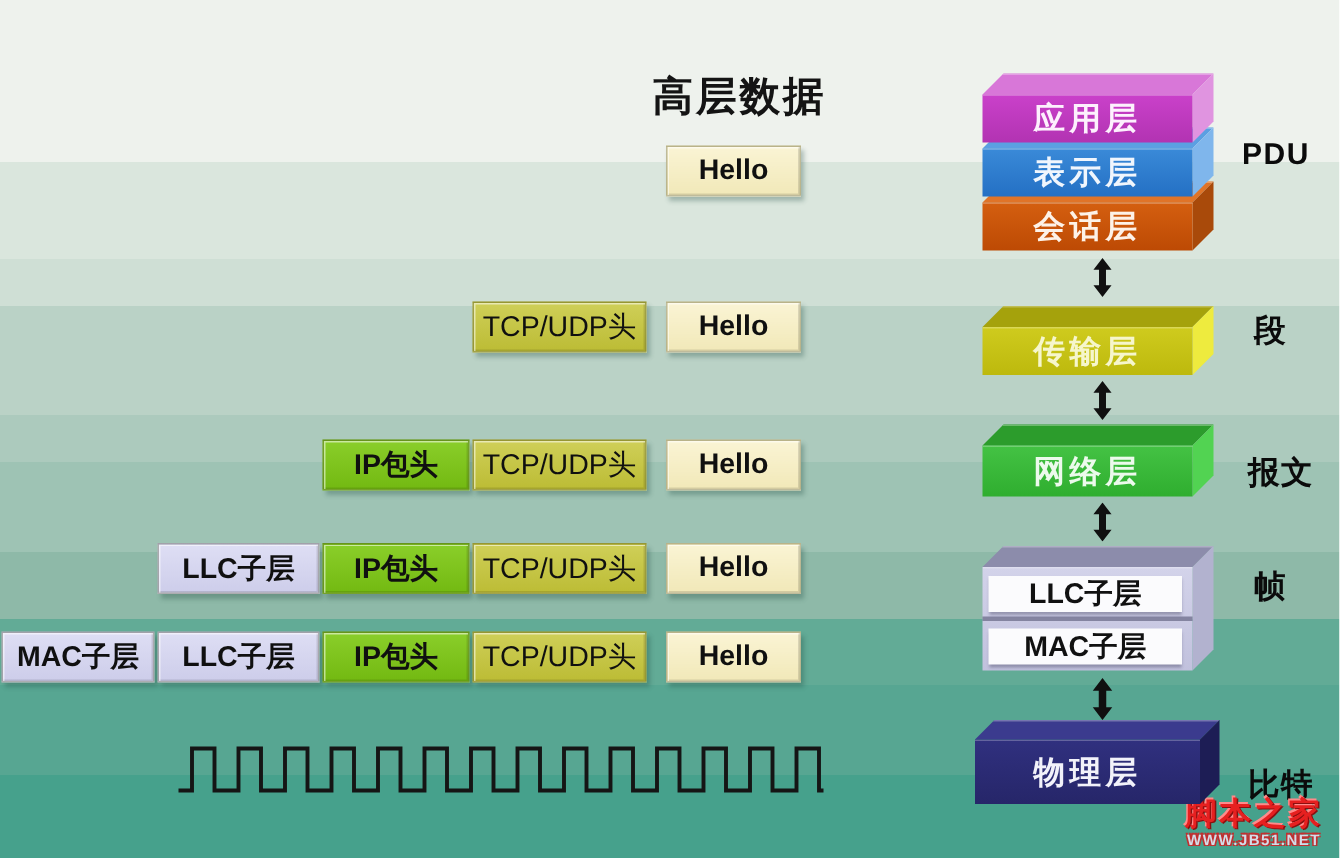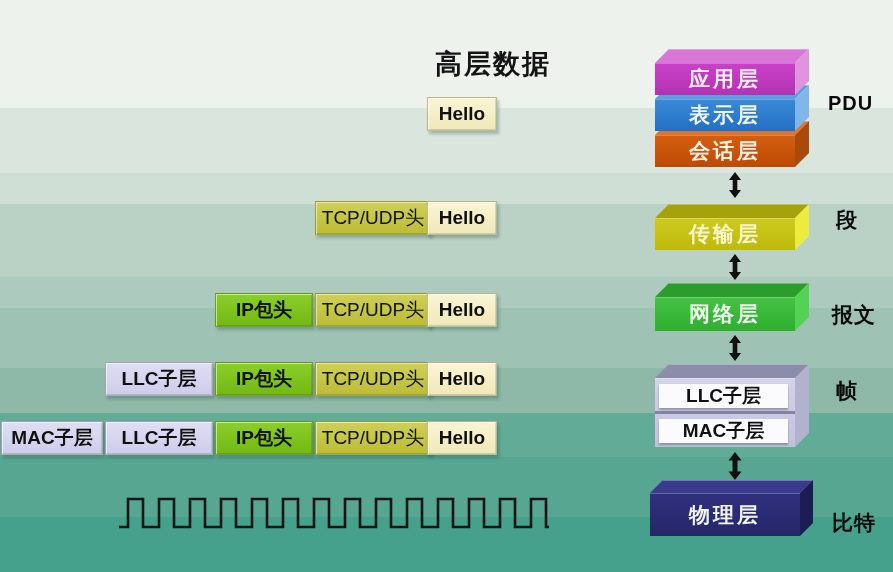--- a/index.html
+++ b/index.html
@@ -35,21 +35,21 @@
                inset -1px -1px 0 rgba(0,0,0,.12);
   }
   .c-data {background:linear-gradient(#faf4d4,#f1e8b8);}
   .c-tcp  {background:linear-gradient(#cfcf58,#bcbc35);font-weight:400;}
   .c-ip   {background:linear-gradient(#8ace2a,#73b912);}
   .c-llc  {background:linear-gradient(#dedef4,#cdcdea);}
   .col-mac  {left:1px;  width:102px;}
   .col-llc  {left:105px;width:108px;}
   .col-ip   {left:215px;width:98px;}
   .col-tcp  {left:315px;width:116px;}
-  .col-hello{left:427px;width:70px;}
+  .col-hello{left:444px;width:90px;}
   .col-fcs  {left:520px;width:63px;}
   .row1{top:97px;} .row2{top:201px;} .row3{top:293px;} .row4{top:362px;} .row5{top:421px;}
   
   .box3d{position:absolute;}
   .box3d .front{
     position:absolute;left:0;top:var(--d);width:var(--w);height:var(--h);
     background:linear-gradient(var(--face1),var(--face2));
     display:flex;align-items:center;justify-content:center;
     font-size:21px;font-weight:bold;letter-spacing:3px;
     box-shadow:inset 0 1px 0 rgba(255,255,255,.25);
@@ -195,14 +195,18 @@
   <div class="unit" style="left:828px;top:92px;font-size:20px;">PDU</div>
   <div class="unit" style="left:836px;top:206px;">段</div>
   <div class="unit" style="left:832px;top:301px;">报文</div>
   <div class="unit" style="left:836px;top:377px;">帧</div>
   <div class="unit" style="left:832px;top:494px;margin-top:15px;">比特</div>
 
   <svg class="wave" viewBox="0 0 446 34">
     <path d="M1 31 h9 v-28 h15 v28 h16 v-28 h15 v28 h16 v-28 h15 v28 h16 v-28 h15 v28 h16 v-28 h15 v28 h16 v-28 h15 v28 h16 v-28 h15 v28 h16 v-28 h15 v28 h16 v-28 h15 v28 h16 v-28 h15 v28 h16 v-28 h15 v28 h16 v-28 h15 v28 h16 v-28 h15 v28 h16 v-28 h15 v28 h3" fill="none" stroke="#151515" stroke-width="2.6"></path>
   </svg>
 
+  <div class="wm">
+    <div class="wm-name">脚本之家</div>
+    <div class="wm-url">WWW.JB51.NET</div>
+  </div>
 
 </div>
 
 </body></html>

